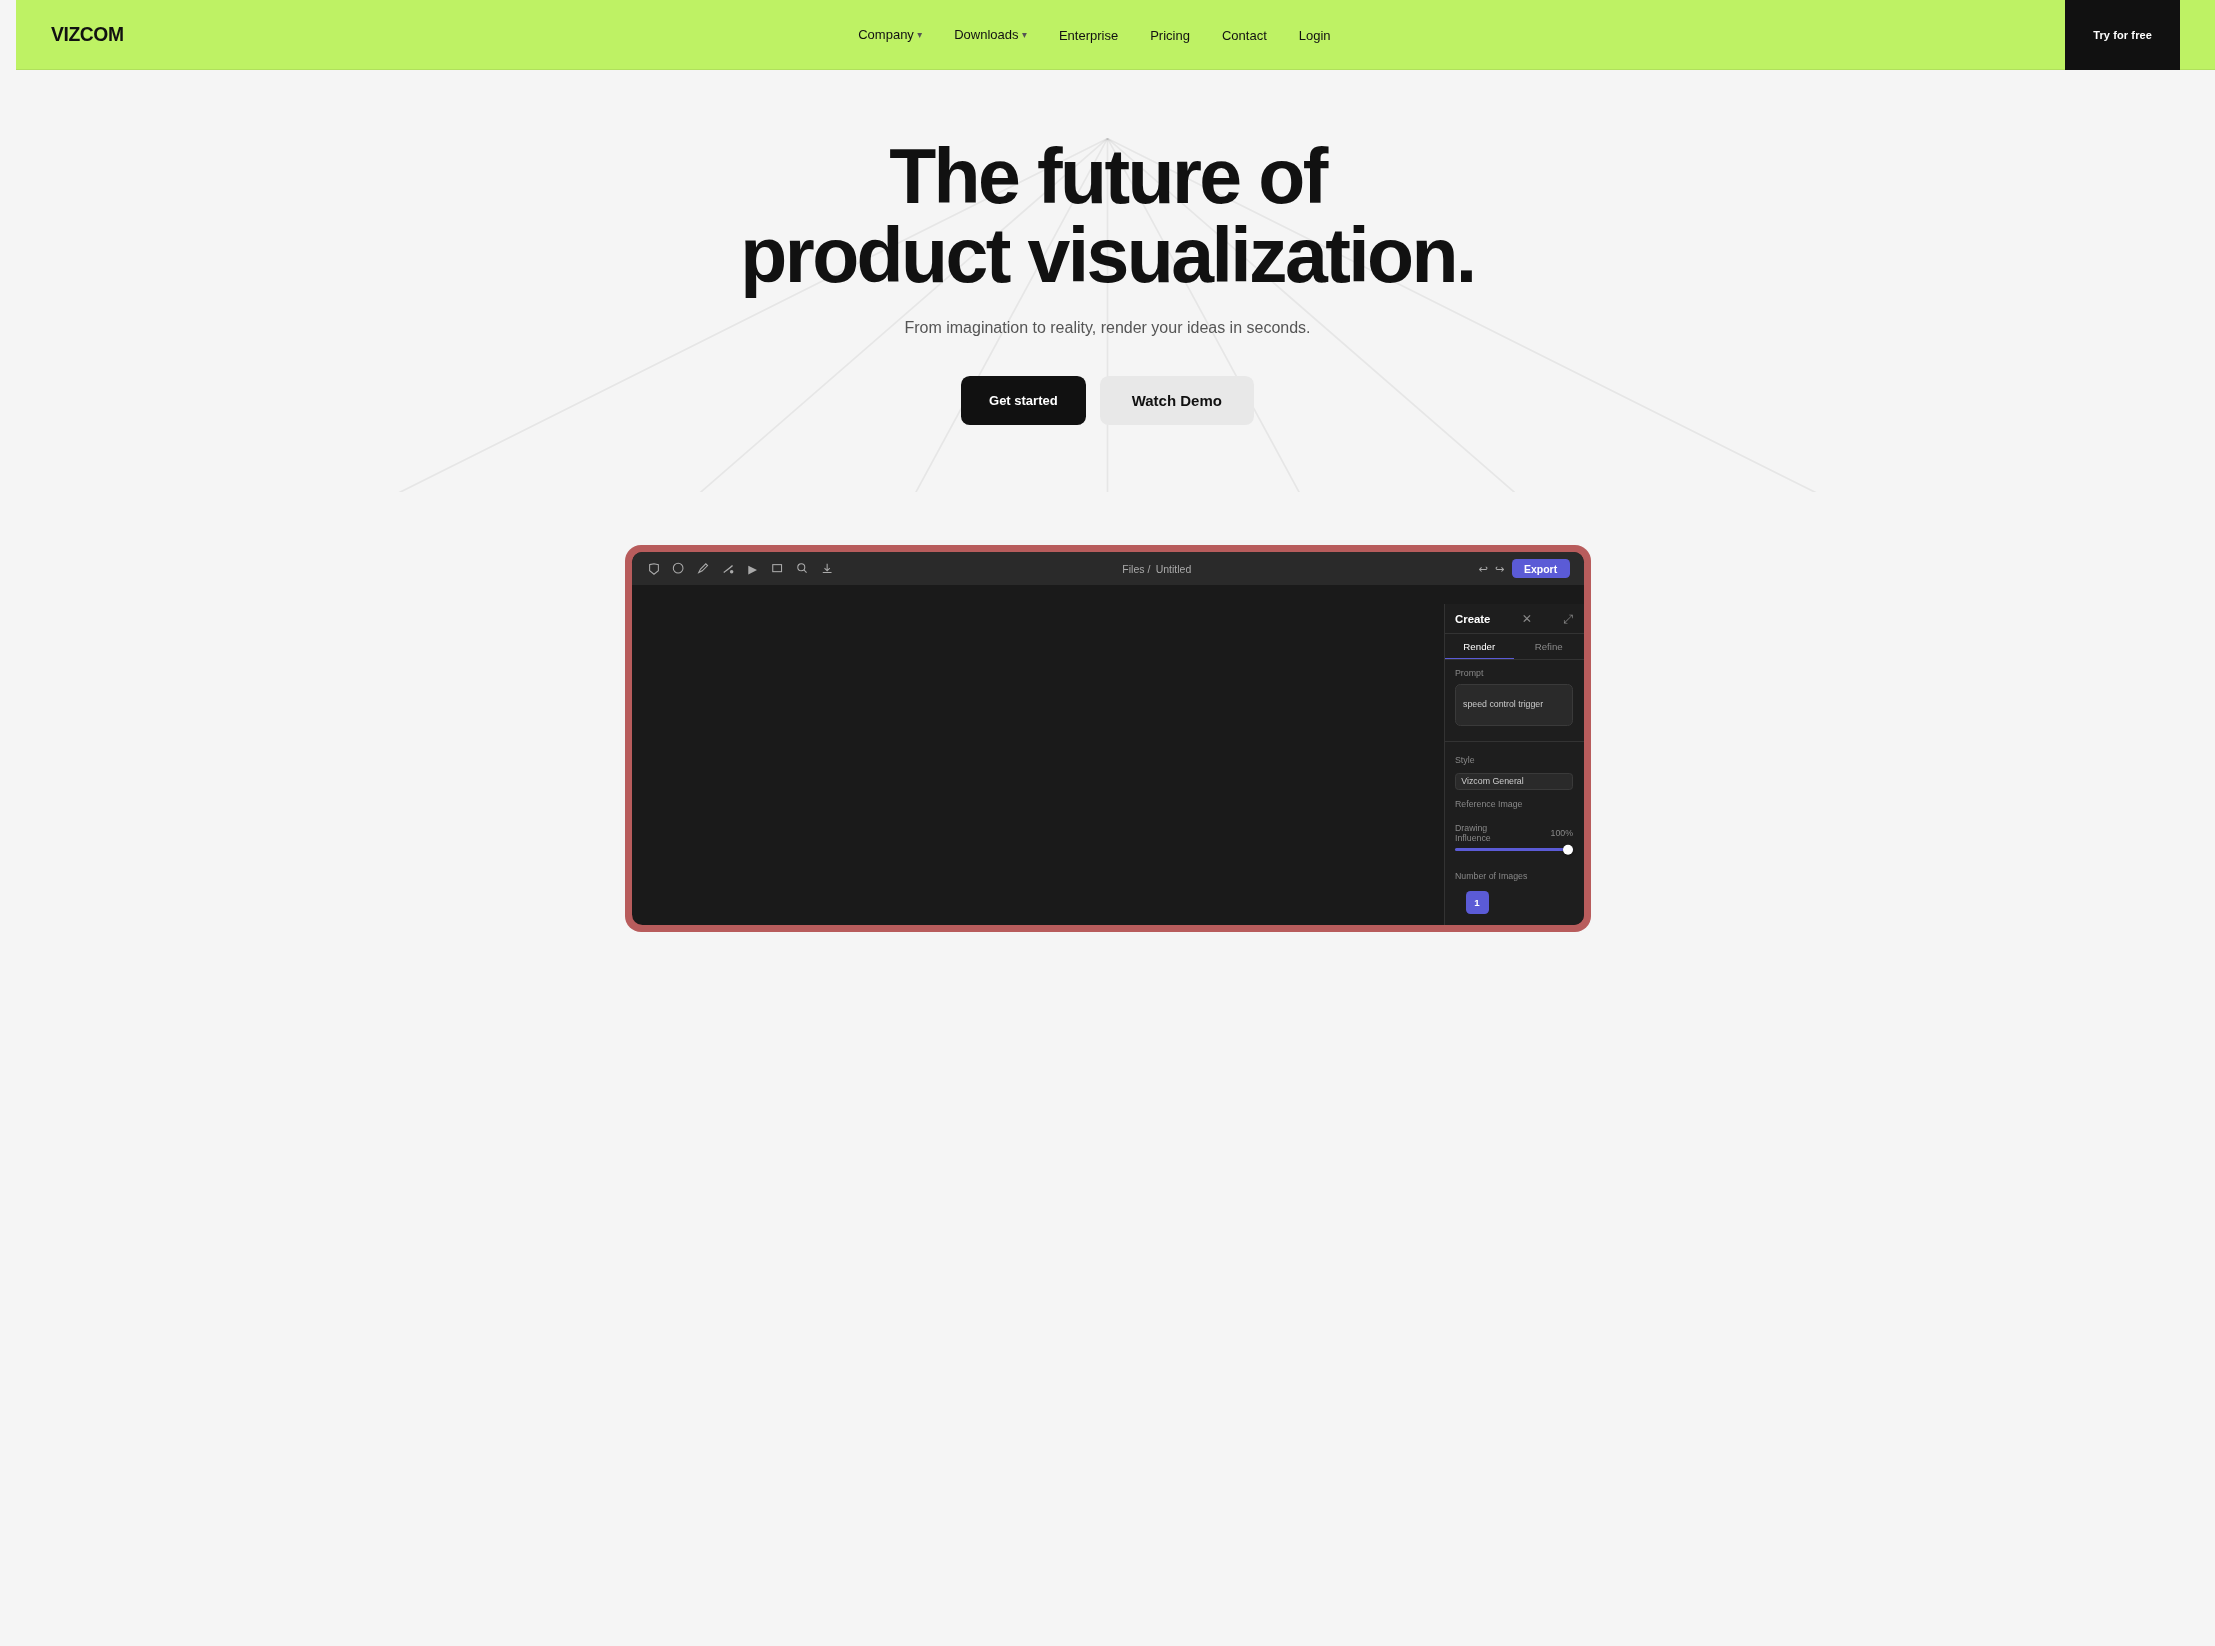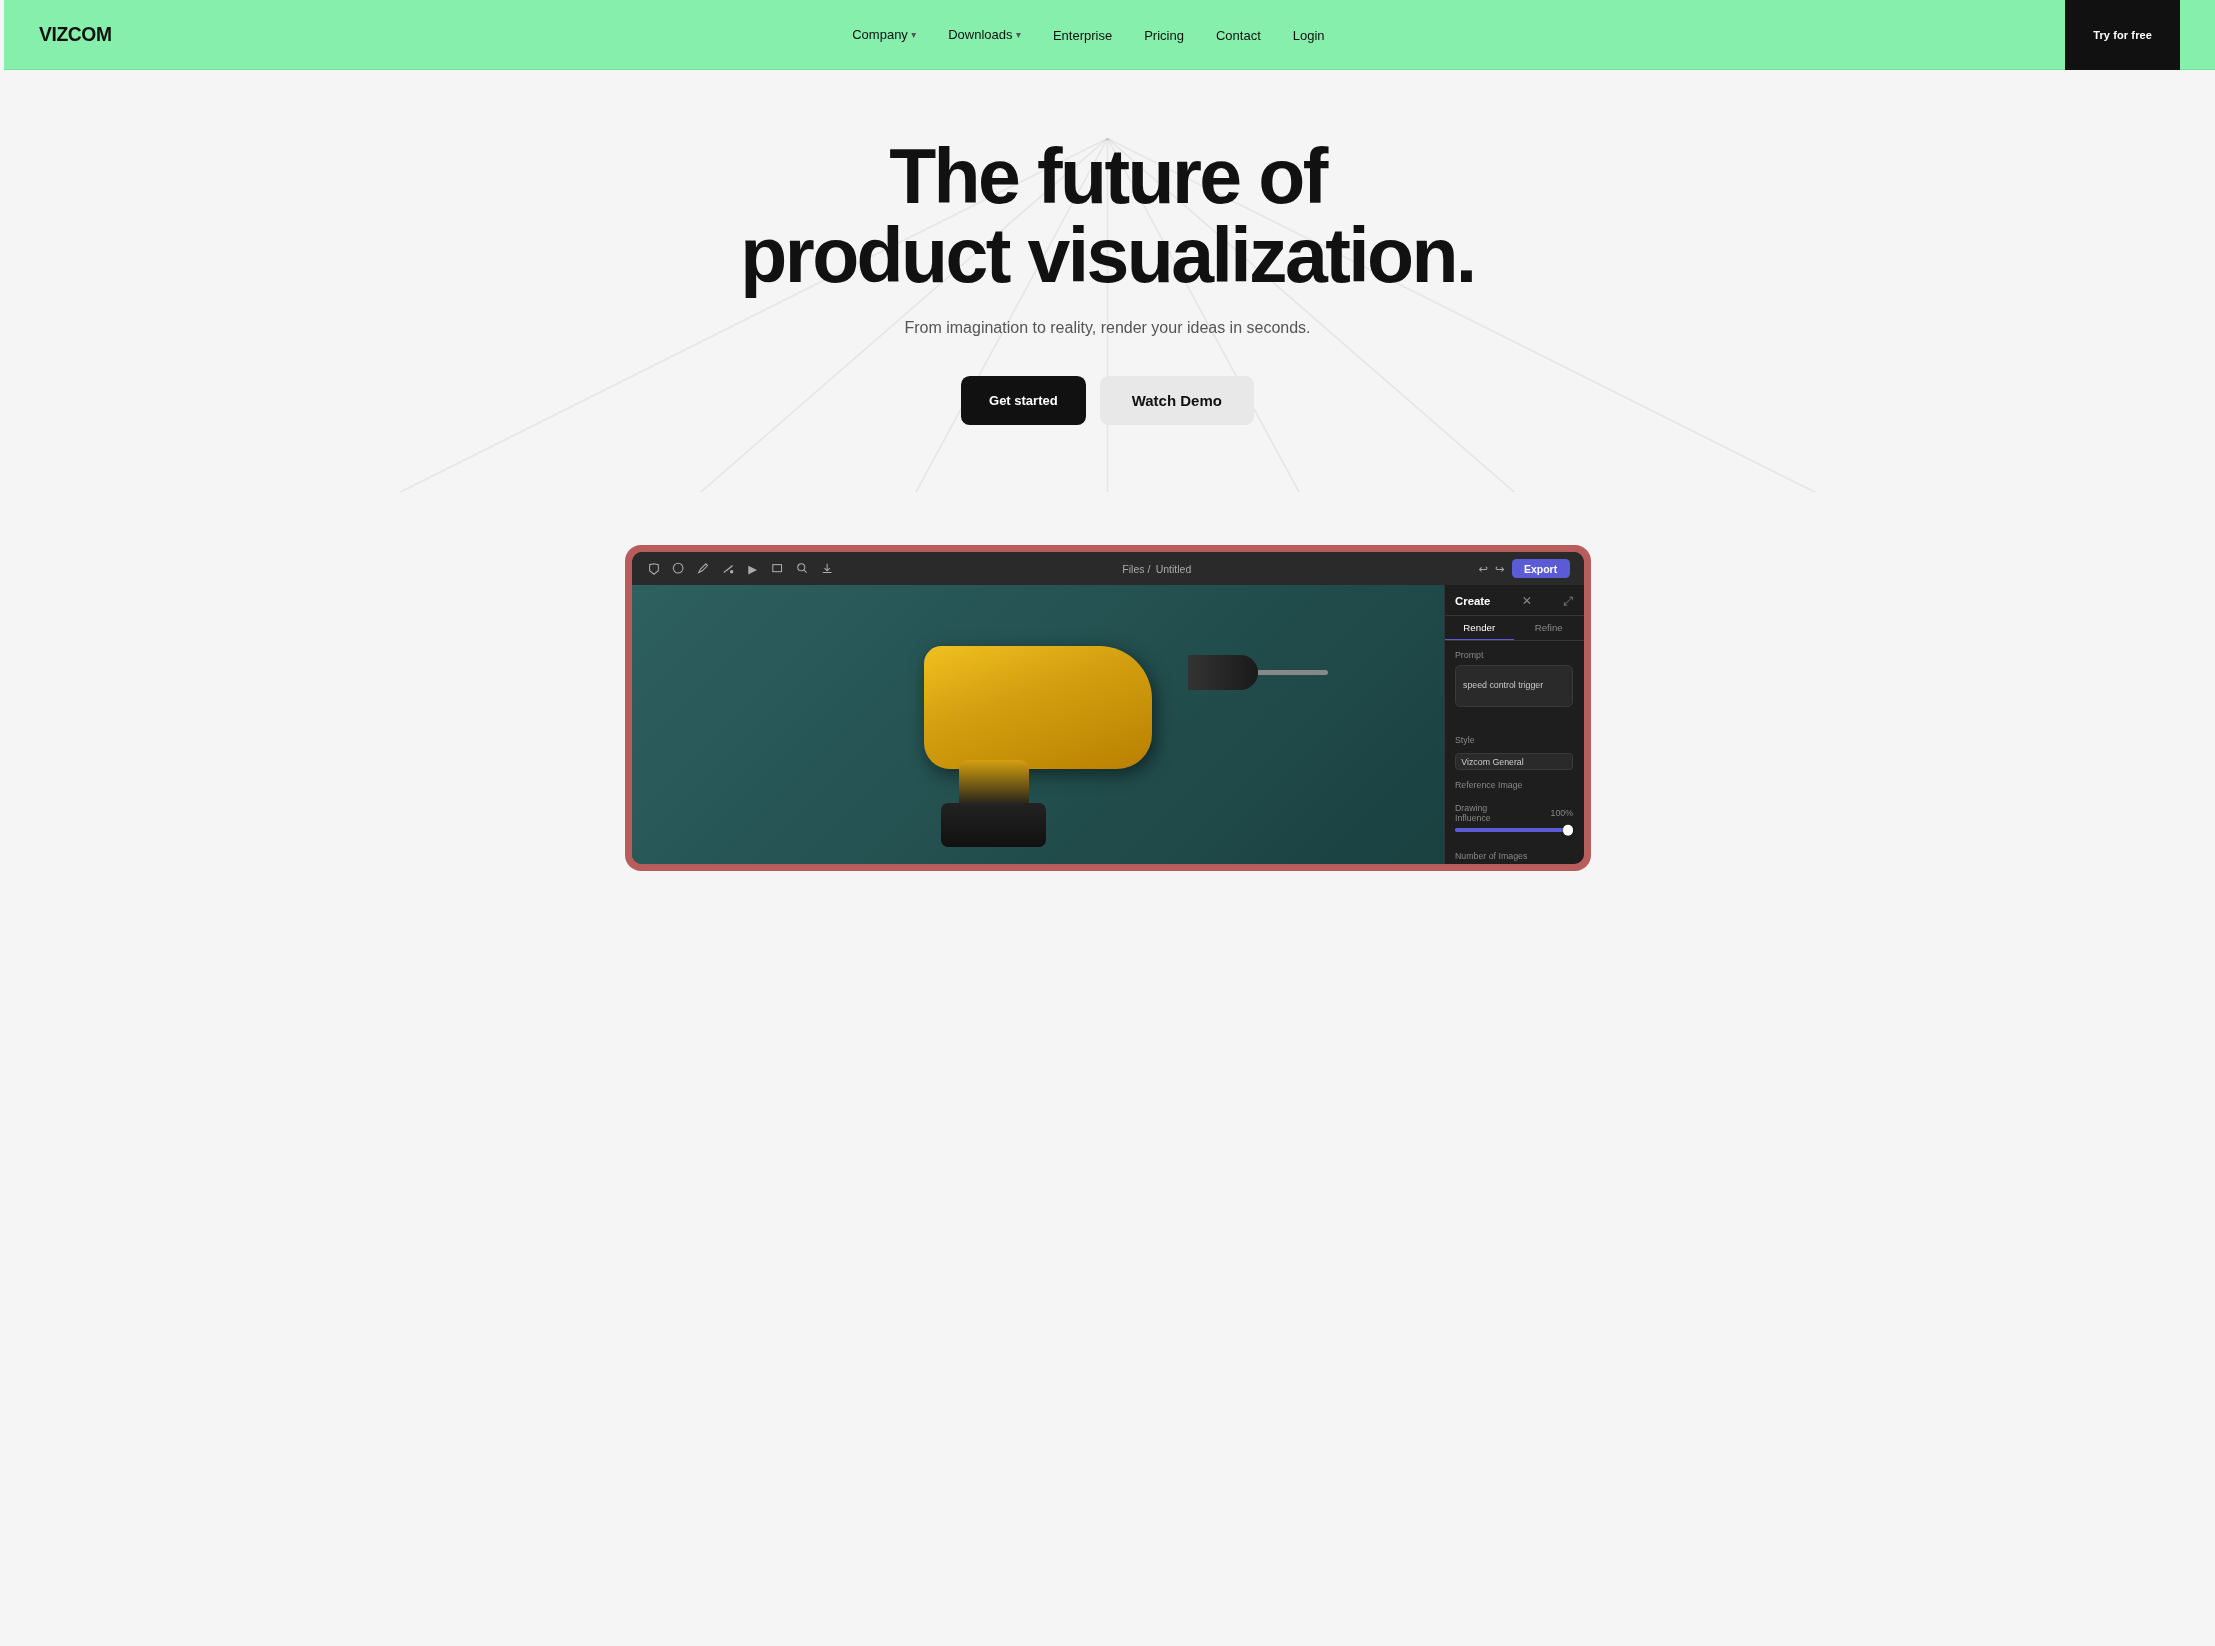--- a/index.html
+++ b/index.html
@@ -7,23 +7,23 @@
     body {
       font-family: -apple-system, BlinkMacSystemFont, 'Segoe UI', Helvetica, Arial, sans-serif;
       background: #f5f5f5;
       color: #111;
       overflow-x: hidden;
     }
 
     
     nav {
       position: fixed;
-      top: 0; left: 4px; right: 0;
+      top: 0; left: 16px; right: 0;
       height: 70px;
-      background: #86efac;
+      background: #bef264;
       display: flex;
       align-items: center;
       justify-content: space-between;
       padding: 0 35px 0 35px;
       z-index: 100;
       border-bottom: 0.9px solid rgba(0,0,0,0.07);
     }
 
     .nav-logo {
       font-size: 19.3px;
@@ -206,21 +206,22 @@
       border-radius: 4.4px;
       padding: 3.5px 12.3px;
       font-size: 10.5px;
       font-weight: 600;
       cursor: pointer;
     }
 
     
     .app-body {
       display: flex;
-      height: 279px;
+      height: 340px;
+      align-items: flex-end;
     }
 
     .app-canvas {
       flex: 1;
       background: #2e5c5c;
       position: relative;
       overflow: hidden;
     }
 
     

